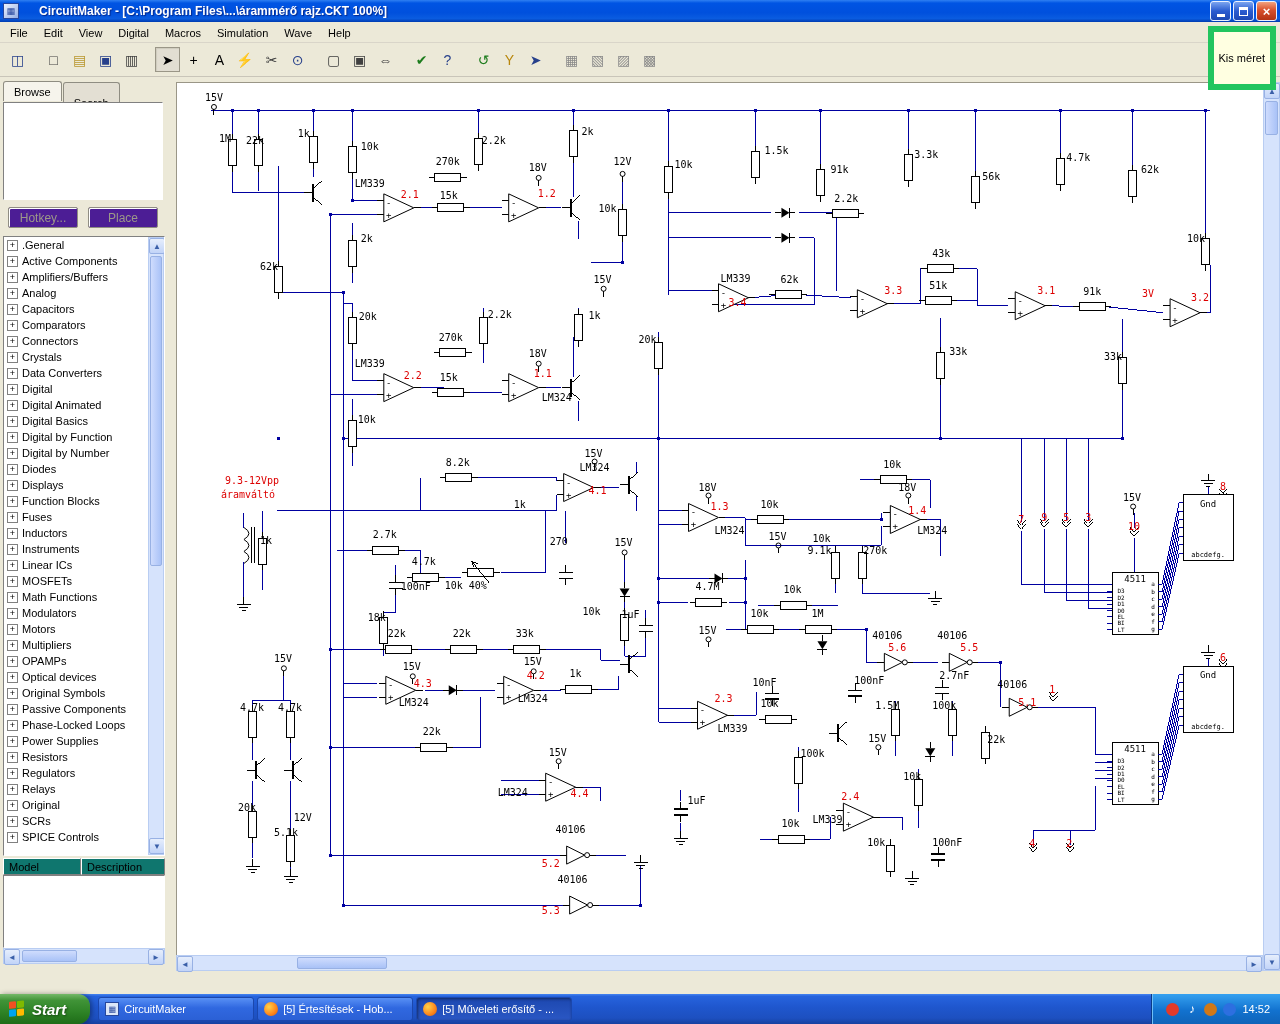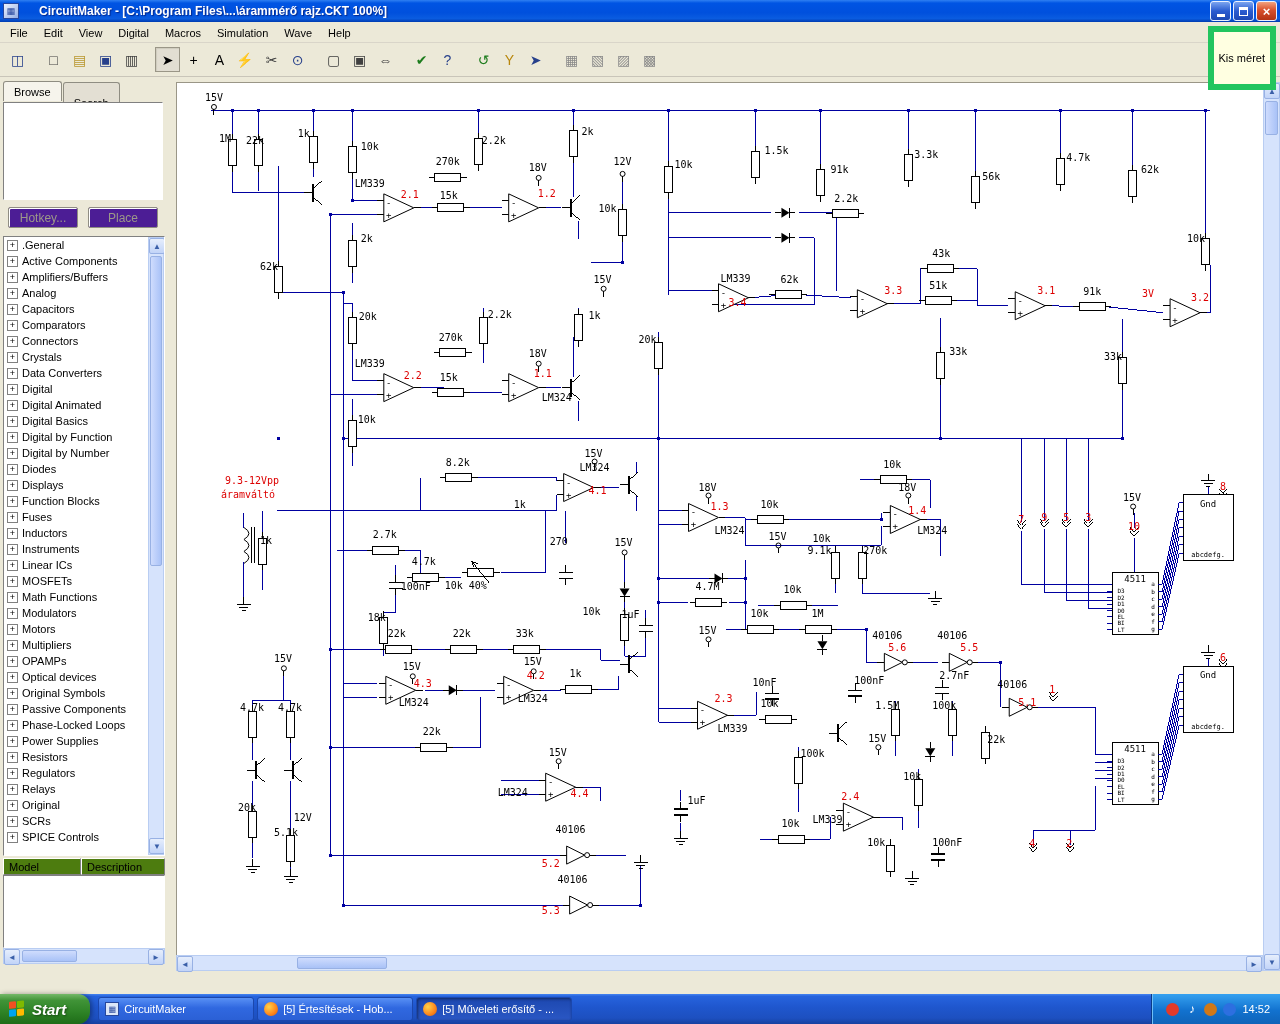--- a/index.html
+++ b/index.html
@@ -36,21 +36,21 @@
 .tab.active{background:#f6f4ec;position:relative;top:-1px;padding-top:4px}
 .preview{position:absolute;left:3px;top:22px;width:160px;height:98px;background:#fff;border:1px solid;border-color:#808080 #fff #fff #808080}
 .btnrow{position:absolute;left:3px;top:127px;width:160px;display:flex;gap:10px;justify-content:center}
 .xpbtn{width:70px;height:21px;background:#4c1d95;border:1px solid #8f8d82;border-radius:2px;box-shadow:inset 1px 1px 0 #fff;color:#9c9889;font-size:12px;font-family:"Liberation Sans",sans-serif}
 .treewrap{position:absolute;left:3px;top:156px;width:162px;height:620px;background:#fff;border:1px solid;border-color:#808080 #fff #fff #808080;overflow:hidden}
 .tree{position:absolute;left:0;top:0;right:16px;bottom:0;overflow:hidden}
 .trow{height:16px;display:flex;align-items:center;gap:4px;padding-left:3px;white-space:nowrap;color:#000}
 .plus{width:11px;height:11px;border:1px solid #808080;background:#fff;display:inline-flex;align-items:center;justify-content:center;font-size:9px;line-height:1;flex:0 0 auto}
 .tlbl{font-size:11px}
 .mdheads{position:absolute;left:3px;top:778px;width:162px;height:17px;display:flex}
-.mdh{height:17px;background:#4d7c0f;border:1px solid;border-color:#fff #808080 #808080 #fff;padding:2px 5px;flex:1}
+.mdh{height:17px;background:#0f766e;border:1px solid;border-color:#fff #808080 #808080 #fff;padding:2px 5px;flex:1}
 .mdh.mdh-first{flex:0 0 78px}
 .modelpanel{position:absolute;left:3px;top:795px;width:162px;height:73px;background:#fff;border:1px solid;border-color:#808080 #fff #fff #808080}
 
 
 .vscroll{display:flex;flex-direction:column;background:#d6e3fc;border:1px solid #b9cdf2}
 .hscroll{display:flex;flex-direction:row;background:#d6e3fc;border:1px solid #b9cdf2}
 .sarrow{flex:0 0 16px;height:16px;width:16px;background:linear-gradient(180deg,#e6eefc,#c2d4f8);border:1px solid #98b1e4;border-radius:2px;
  color:#3a5fa8;font-size:8px;display:flex;align-items:center;justify-content:center}
 .vtrack{flex:1;position:relative}
 .htrack{flex:1;position:relative}

